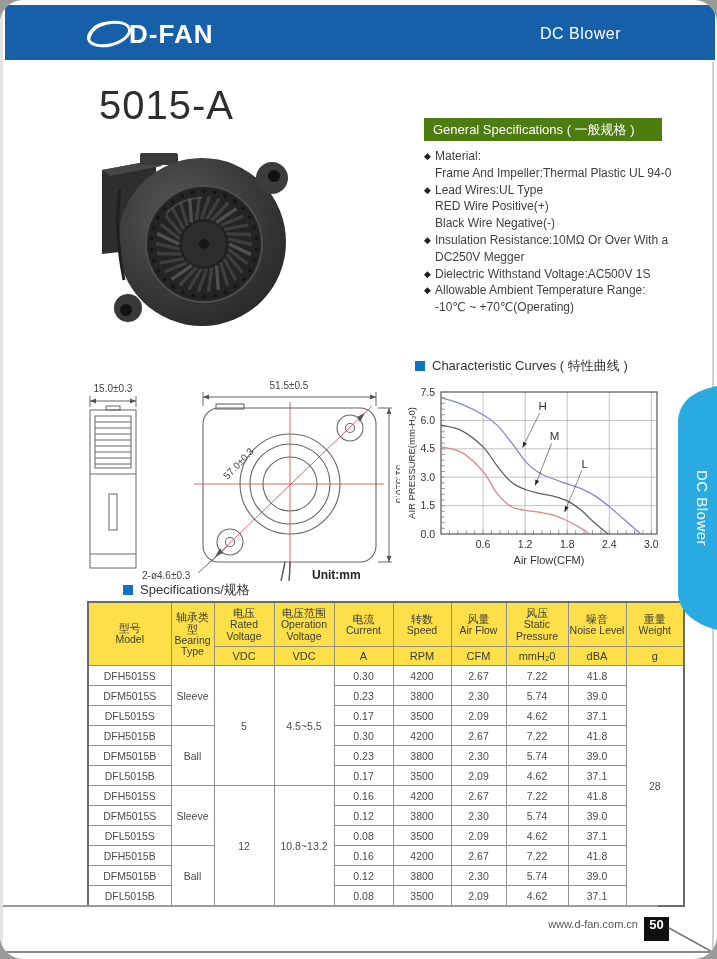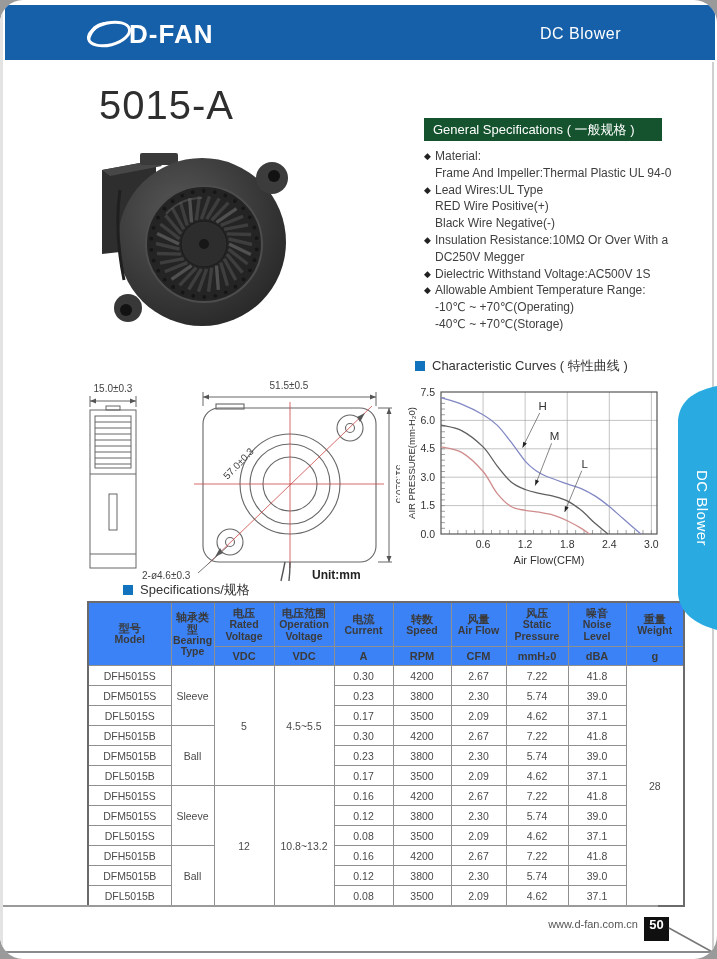--- a/index.html
+++ b/index.html
@@ -14,21 +14,21 @@
   .logo-text{color:#fff;font-size:26px;font-weight:bold;letter-spacing:1px;margin-left:-6px;}
   .size-title{position:absolute;left:255px;top:9px;width:230px;text-align:center;
               color:#fff;font-size:31px;letter-spacing:1px;}
   .banner-cat{position:absolute;left:535px;top:20px;color:#fff;font-size:16px;letter-spacing:.5px;}
 
   
   .model-title{position:absolute;left:99px;top:83px;font-size:40px;color:#2e2e2e;letter-spacing:1px;}
   .fan-photo{position:absolute;left:84px;top:130px;}
 
   
-  .gs-bar{position:absolute;left:424px;top:118px;width:238px;height:23px;background:#14532d;
+  .gs-bar{position:absolute;left:424px;top:118px;width:238px;height:23px;background:#4d7c0f;
           color:#fff;font-size:13px;line-height:23px;padding-left:9px;box-sizing:border-box;}
   .gs-list{position:absolute;left:424px;top:148px;width:286px;}
   .gs-item{display:flex;line-height:16.8px;font-size:12px;color:#3f3f3f;}
   .gs-item .diamond{font-size:9px;width:11px;color:#222;line-height:16.8px;}
   .gs-item.cont{padding-left:11px;}
 
   
   .sec-title{position:absolute;display:flex;align-items:center;font-size:13px;color:#333;}
   .sec-title .sq{width:10px;height:10px;background:#1173BE;margin-right:7px;}
   .st-dims{left:82px;top:357px;}
@@ -37,21 +37,21 @@
 
   .dims-svg{position:absolute;left:78px;top:376px;}
   .dims-svg .dim{font-size:10px;fill:#444;}
   .dims-svg .dim-unit{font-size:12px;fill:#222;font-weight:bold;}
   .chart-svg{position:absolute;left:405px;top:376px;}
 
   
   #spec-table{position:absolute;left:87px;top:601px;width:596px;border-collapse:collapse;
               table-layout:fixed;font-size:10.5px;color:#4a4a4a;border:2px solid #6b6b6b;}
   #spec-table th,#spec-table td{border:1px solid #8f8f8f;text-align:center;padding:0;font-weight:400;}
-  #spec-table thead th{background:#3b82f6;color:#3a3a3a;font-weight:bold;}
+  #spec-table thead th{background:#fde047;color:#3a3a3a;}
   #spec-table thead tr:first-child th{height:43px;}
   #spec-table thead tr.units th{height:18px;font-size:11px;}
   #spec-table tbody td{height:19px;background:#fff;}
   .h-cn{font-size:11px;line-height:12px;}
   .h-en{font-size:10.5px;line-height:11.5px;}
 
   
   .footer-rule{position:absolute;left:3px;top:905px;width:655px;height:2px;background:#9a9a9a;}
   .bottom-rule{position:absolute;left:0px;top:951px;width:717px;height:2px;background:#8a8a8a;}
   .footer-site{position:absolute;left:470px;top:918px;width:168px;text-align:right;
@@ -203,23 +203,20 @@
       <div class="gs-item">
         <span class="diamond">◆</span>
         <span>Dielectric Withstand Voltage:AC500V 1S</span>
       </div>
       <div class="gs-item">
         <span class="diamond">◆</span>
         <span>Allowable Ambient Temperature Range:</span>
       </div>
       <div class="gs-item cont">
         <span>-10℃ ~ +70℃(Operating)</span>
-      </div>
-      <div class="gs-item cont">
-        <span>-40℃ ~ +70℃(Storage)</span>
       </div>
     </div>
 
   <div class="sec-title st-curves">
     <span class="sq"></span>
     <span>Characteristic Curves ( 特性曲线 )</span>
   </div>
   <div class="sec-title st-specs">
     <span class="sq"></span>
     <span>Specifications/规格</span>

